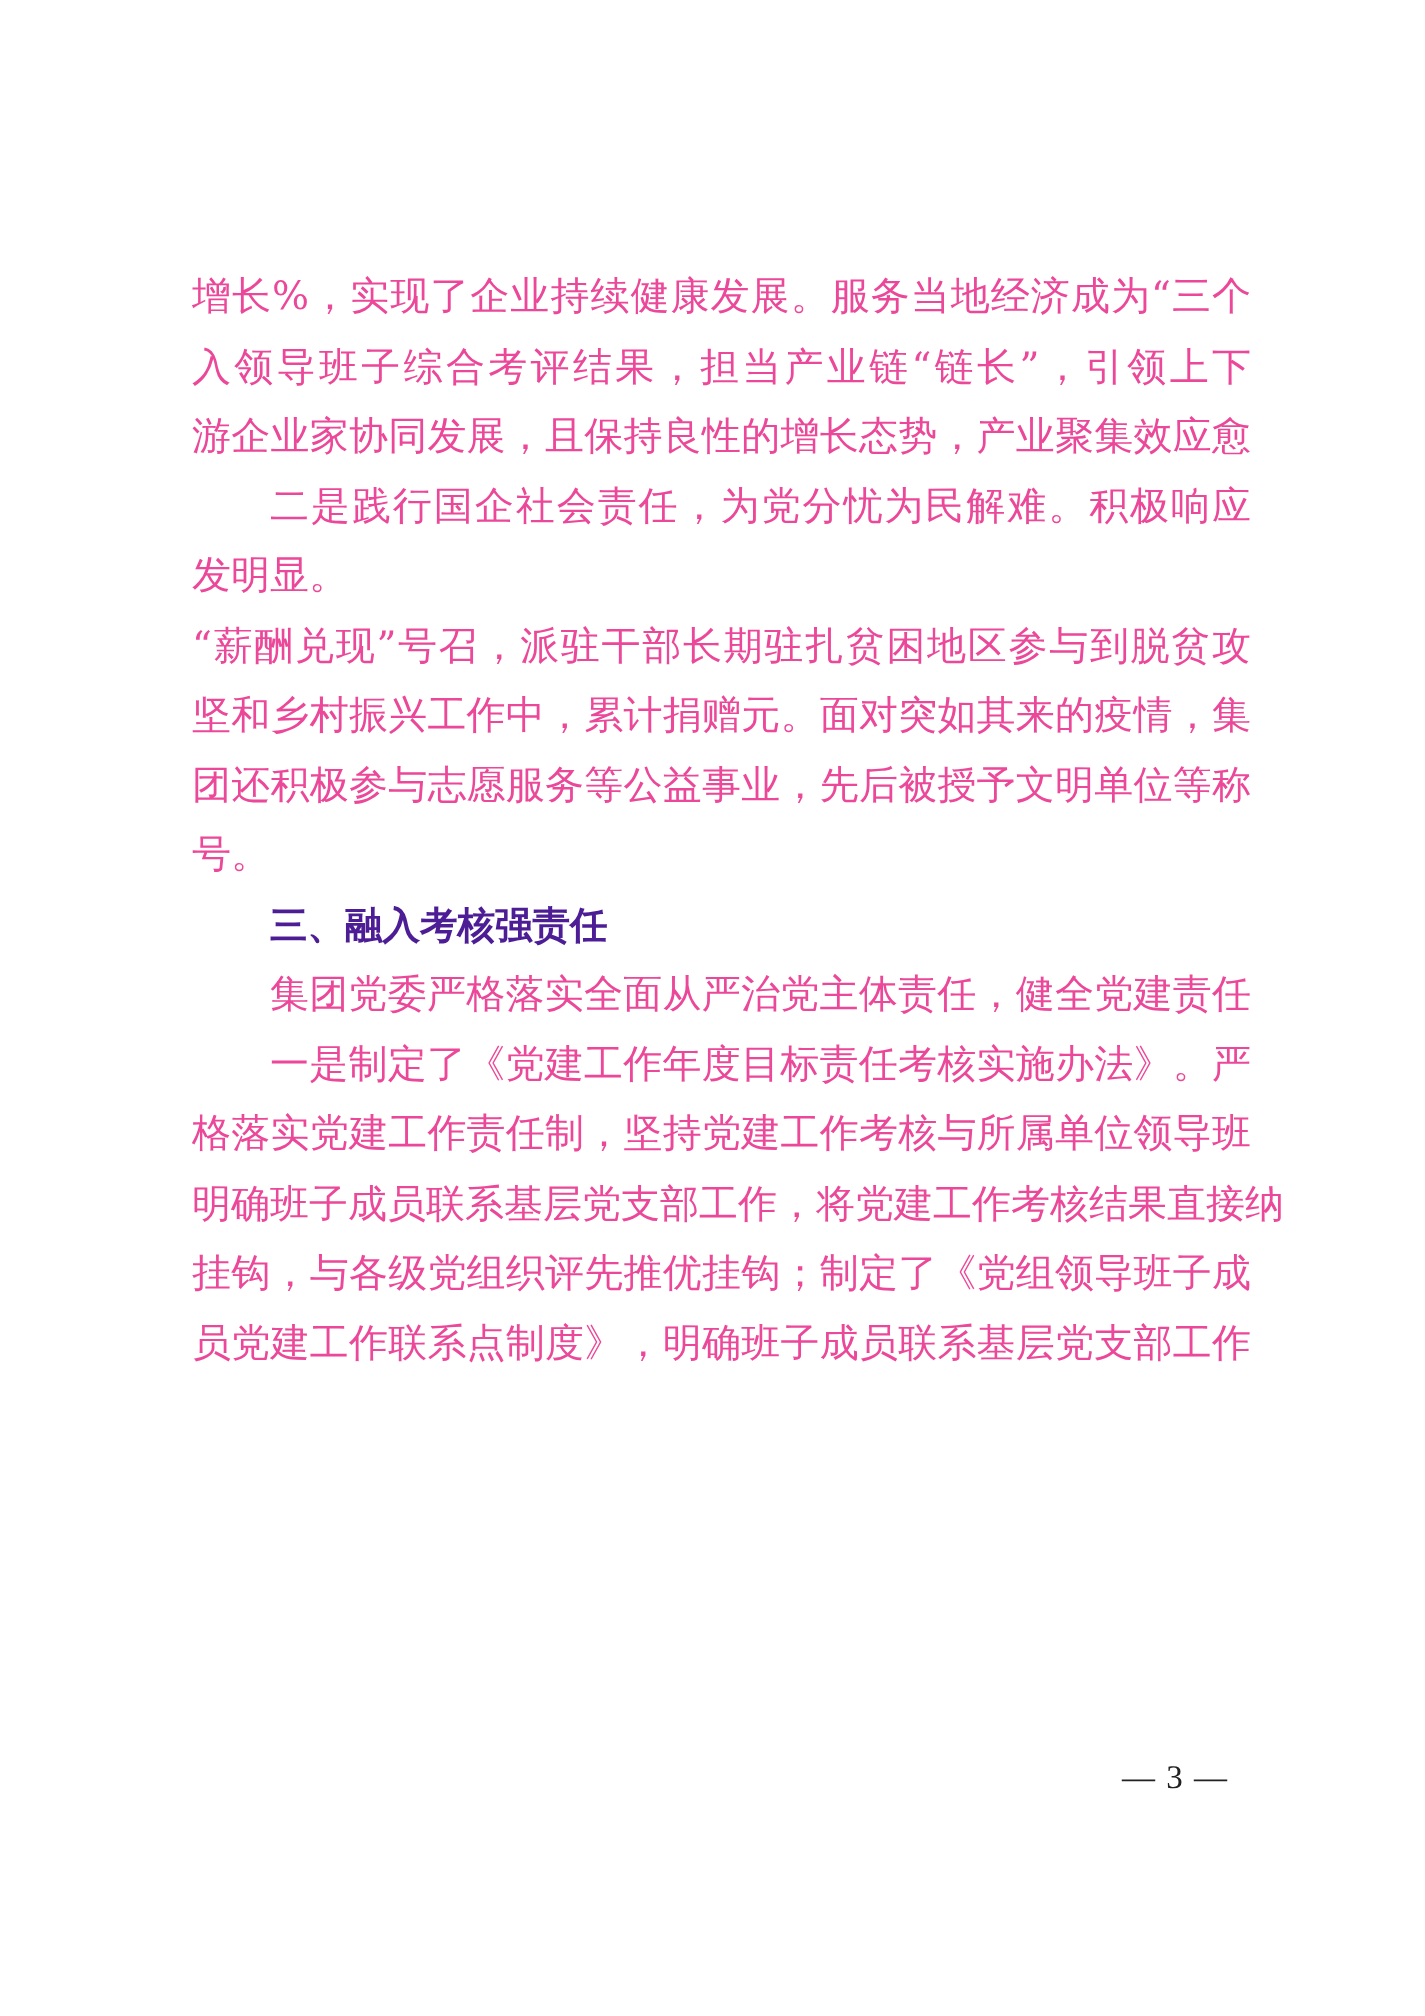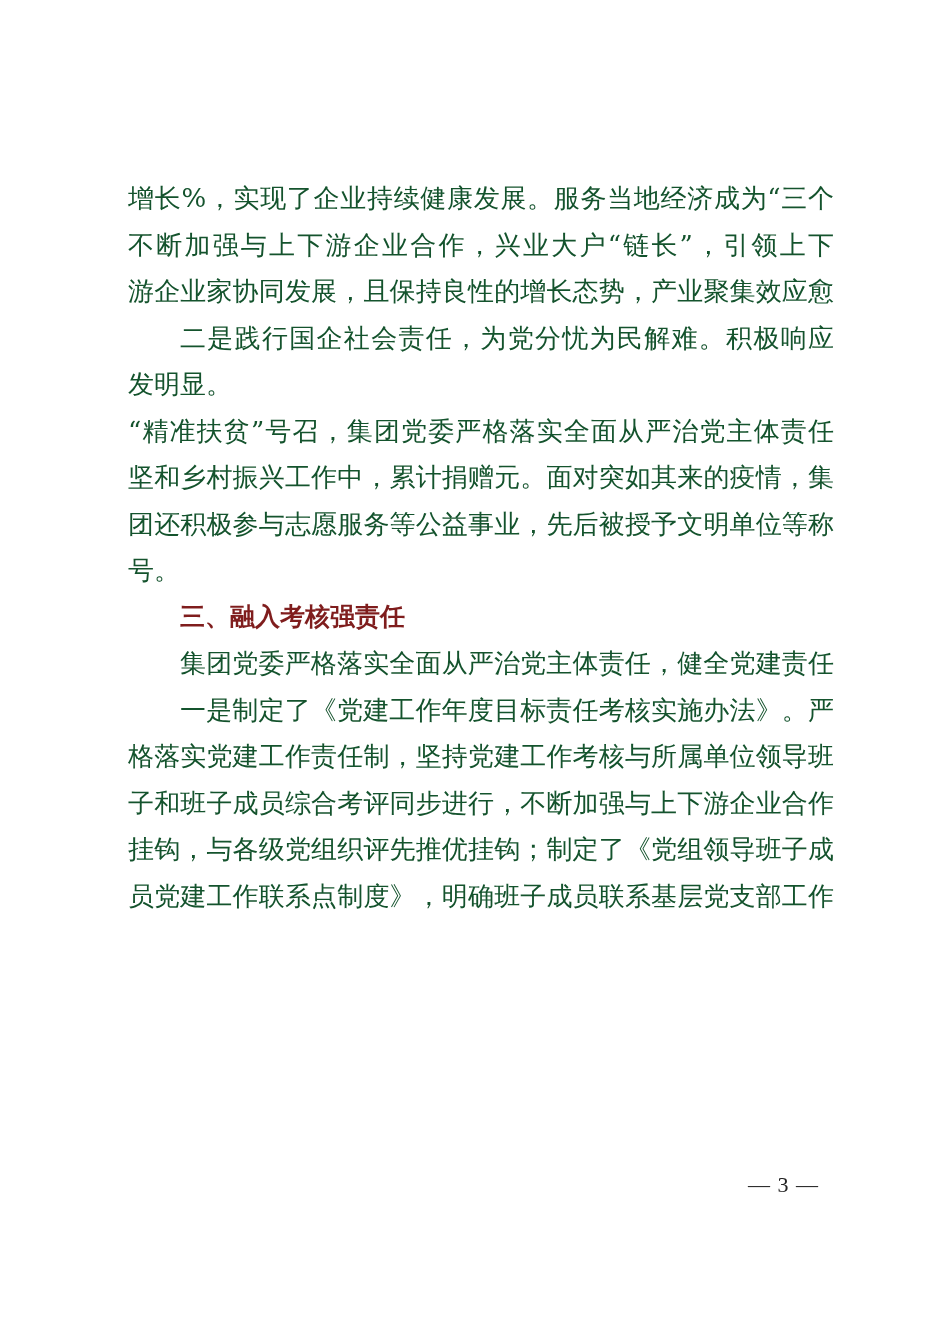--- a/index.html
+++ b/index.html
@@ -29,67 +29,67 @@
       width: 706px;
     }
     .line {
       height: 46.5px;
       line-height: 46.5px;
       font-size: 26px;
       white-space: nowrap;
       text-align: justify;
       text-align-last: justify;
       letter-spacing: 0px;
-      color: #14532d;
+      color: #ec4899;
     }
     .line.last {
       text-align-last: left;
     }
     .line.indent {
       padding-left: 52px;
     }
     .heading {
       font-family: "DejaVu Sans", "Liberation Sans", sans-serif;
       font-weight: bold;
       text-align-last: left;
-      color: #7f1d1d;
+      color: #4c1d95;
       font-size: 25px;
     }
     .page-number {
       position: absolute;
       left: 748px;
       top: 1172px;
       font-size: 22px;
       color: #222;
       font-family: "Liberation Serif", "DejaVu Serif", serif;
       letter-spacing: 1px;
     }
   </style>
 </head>
 <body>
 
 <div class="page">
   <div class="body-text">
 
     <div class="line">增长%，实现了企业持续健康发展。服务当地经济成为“三个</div>
-    <div class="line">不断加强与上下游企业合作，兴业大户“链长”，引领上下</div>
+    <div class="line">入领导班子综合考评结果，担当产业链“链长”，引领上下</div>
     <div class="line">游企业家协同发展，且保持良性的增长态势，产业聚集效应愈</div>
     <div class="line indent">二是践行国企社会责任，为党分忧为民解难。积极响应</div>
 
     <div class="line last">发明显。</div>
-    <div class="line">“精准扶贫”号召，集团党委严格落实全面从严治党主体责任</div>
+    <div class="line">“薪酬兑现”号召，派驻干部长期驻扎贫困地区参与到脱贫攻</div>
     <div class="line">坚和乡村振兴工作中，累计捐赠元。面对突如其来的疫情，集</div>
     <div class="line">团还积极参与志愿服务等公益事业，先后被授予文明单位等称</div>
     <div class="line last">号。</div>
 
     <div class="line indent heading">三、融入考核强责任</div>
 
     <div class="line indent">集团党委严格落实全面从严治党主体责任，健全党建责任</div>
 
     <div class="line indent">一是制定了《党建工作年度目标责任考核实施办法》。严</div>
     <div class="line">格落实党建工作责任制，坚持党建工作考核与所属单位领导班</div>
-    <div class="line">子和班子成员综合考评同步进行，不断加强与上下游企业合作</div>
+    <div class="line">明确班子成员联系基层党支部工作，将党建工作考核结果直接纳</div>
     <div class="line">挂钩，与各级党组织评先推优挂钩；制定了《党组领导班子成</div>
     <div class="line">员党建工作联系点制度》，明确班子成员联系基层党支部工作</div>
   </div>
 
   <div class="page-number">— 3 —</div>
 </div>
 
 </body></html>

